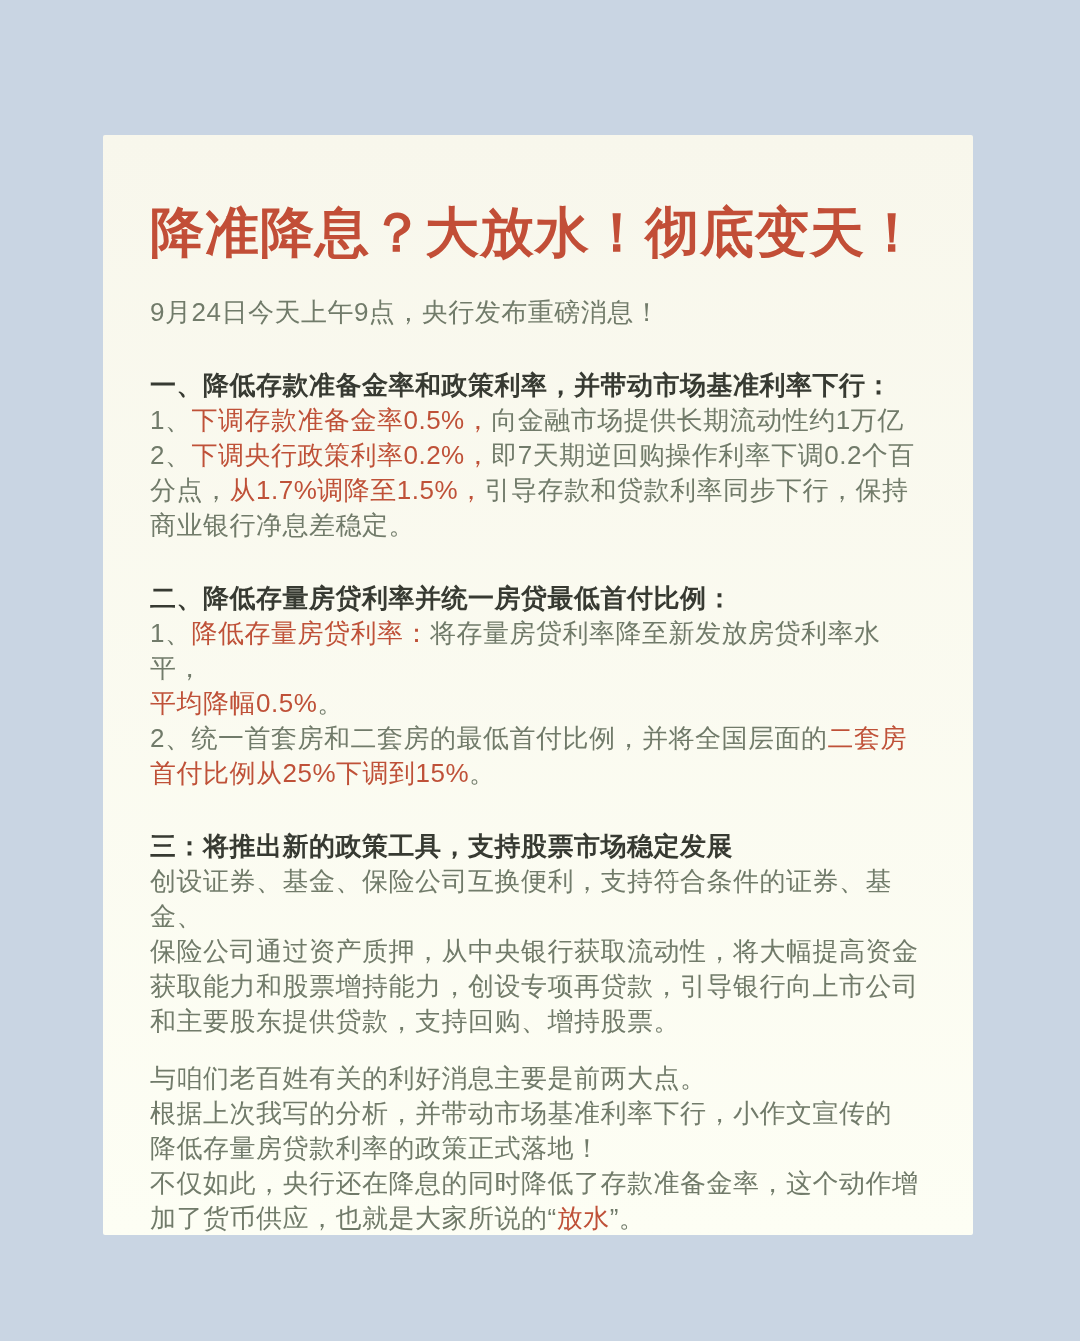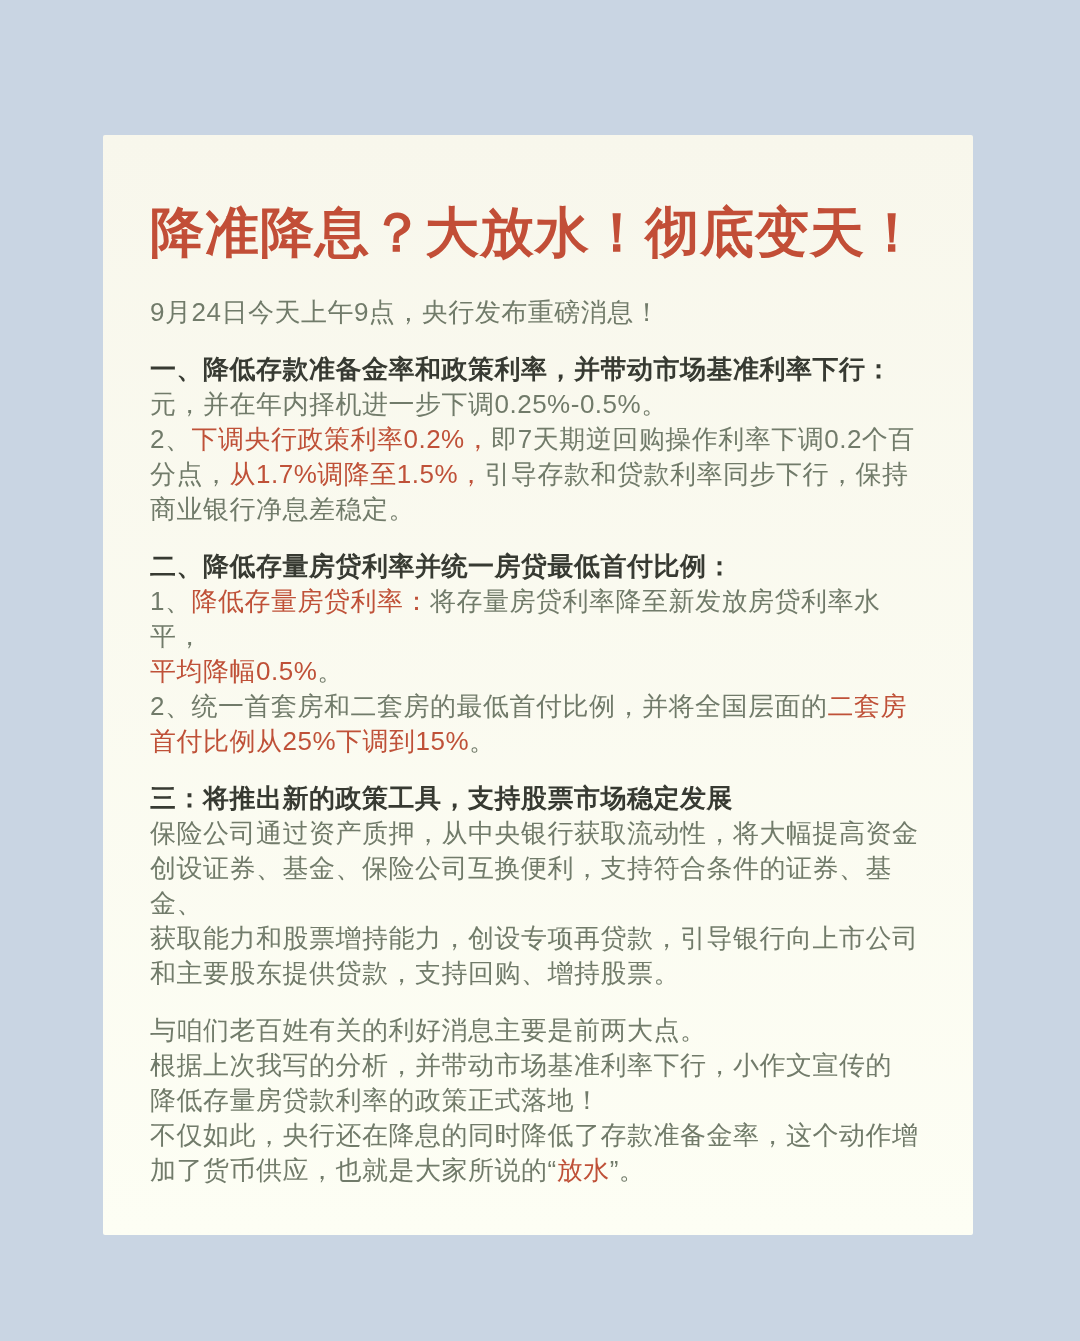--- a/index.html
+++ b/index.html
@@ -34,55 +34,55 @@
   .title {
     margin: 0 0 28px 0;
     font-size: 54px;
     line-height: 62px;
     font-weight: 700;
     color: var(--title);
     letter-spacing: 1px;
     white-space: nowrap;
   }
   .block { font-size: 26px; line-height: 35px; letter-spacing: 0.5px; color: var(--body); margin-top: 32px; }
-  .section { margin-top: 22px; }
+  .section { margin-top: 38px; }
   .closing { margin-top: 22px; }
   .line { min-height: 35px; }
   .heading { font-weight: 700; color: var(--heading); }
   .seg-body { color: var(--body); }
   .seg-accent { color: var(--accent); }
 </style>
 </head>
 <body>
 
 <div class="page">
   <article class="card">
     <h1 class="title">降准降息？大放水！彻底变天！</h1>
     <div class="block intro" id="intro">
         <div class="line"><span class="seg-body">9月24日今天上午9点，央行发布重磅消息！</span></div>
       </div>
     <div id="sections-root">
         <section class="block section">
           <div class="line heading">一、降低存款准备金率和政策利率，并带动市场基准利率下行：</div>
-          <div class="line"><span class="seg-body">元，并在年内择机进一步下调0.25%-0.5%。</span></div>
+          <div class="line"><span class="seg-body">1、</span><span class="seg-accent">下调存款准备金率0.5%，</span><span class="seg-body">向金融市场提供长期流动性约1万亿</span></div>
           <div class="line"><span class="seg-body">2、</span><span class="seg-accent">下调央行政策利率0.2%，</span><span class="seg-body">即7天期逆回购操作利率下调0.2个百</span></div>
           <div class="line"><span class="seg-body">分点，</span><span class="seg-accent">从1.7%调降至1.5%，</span><span class="seg-body">引导存款和贷款利率同步下行，保持</span></div>
           <div class="line"><span class="seg-body">商业银行净息差稳定。</span></div>
         </section>
         <section class="block section">
           <div class="line heading">二、降低存量房贷利率并统一房贷最低首付比例：</div>
           <div class="line"><span class="seg-body">1、</span><span class="seg-accent">降低存量房贷利率：</span><span class="seg-body">将存量房贷利率降至新发放房贷利率水平，</span></div>
           <div class="line"><span class="seg-accent">平均降幅0.5%</span><span class="seg-body">。</span></div>
           <div class="line"><span class="seg-body">2、统一首套房和二套房的最低首付比例，并将全国层面的</span><span class="seg-accent">二套房</span></div>
           <div class="line"><span class="seg-accent">首付比例从25%下调到15%</span><span class="seg-body">。</span></div>
         </section>
         <section class="block section">
           <div class="line heading">三：将推出新的政策工具，支持股票市场稳定发展</div>
+          <div class="line"><span class="seg-body">创设证券、基金、保险公司互换便利，支持符合条件的证券、基金、</span></div>
           <div class="line"><span class="seg-body">保险公司通过资产质押，从中央银行获取流动性，将大幅提高资金</span></div>
-          <div class="line"><span class="seg-body">创设证券、基金、保险公司互换便利，支持符合条件的证券、基金、</span></div>
           <div class="line"><span class="seg-body">获取能力和股票增持能力，创设专项再贷款，引导银行向上市公司</span></div>
           <div class="line"><span class="seg-body">和主要股东提供贷款，支持回购、增持股票。</span></div>
         </section>
       </div>
     <div class="block closing" id="closing">
         <div class="line"><span class="seg-body">与咱们老百姓有关的利好消息主要是前两大点。</span></div>
         <div class="line"><span class="seg-body">根据上次我写的分析，并带动市场基准利率下行，小作文宣传的</span></div>
         <div class="line"><span class="seg-body">降低存量房贷款利率的政策正式落地！</span></div>
         <div class="line"><span class="seg-body">不仅如此，央行还在降息的同时降低了存款准备金率，这个动作增</span></div>
         <div class="line"><span class="seg-body">加了货币供应，也就是大家所说的</span><span class="seg-body">“</span><span class="seg-accent">放水</span><span class="seg-body">”</span><span class="seg-body">。</span></div>

